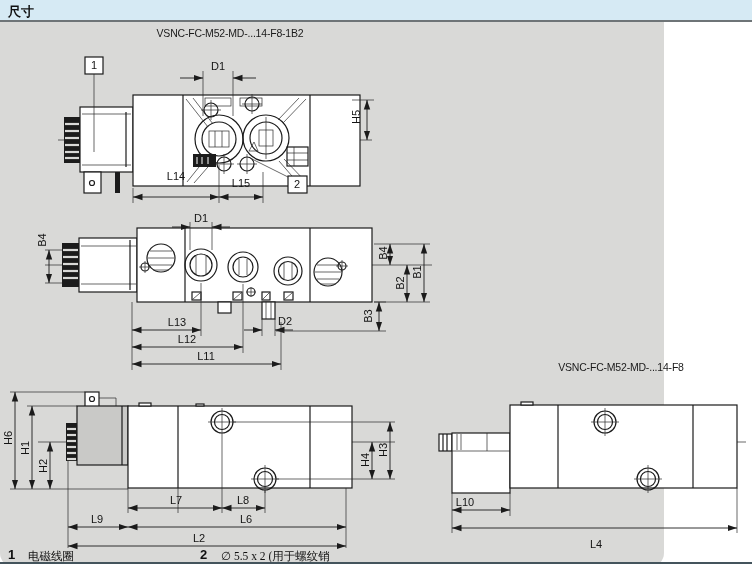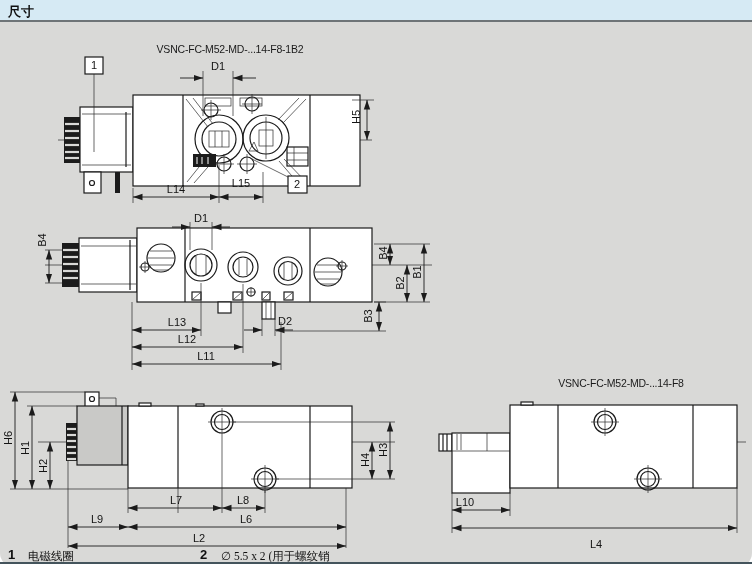--- a/index.html
+++ b/index.html
@@ -1,25 +1,25 @@
 <!DOCTYPE html>
 <html style="--header_bg: #d6eaf4; --canvas_bg: #d9d9d7; --line: #1b1b1b;"><head>
 <meta charset="utf-8">
 <style>
   html,body{margin:0;padding:0;}
   body{width:752px;height:567px;overflow:hidden;font-family:"Liberation Sans",sans-serif;background:#fff;}
-  .canvas{position:relative;width:752px;height:567px;background:var(--canvas_bg,#d9d9d7);border-radius:14px;}
+  .canvas{position:relative;width:664px;height:567px;background:var(--canvas_bg,#d9d9d7);border-radius:14px;}
   .hdr{position:absolute;left:0;top:0;width:752px;height:22px;background:var(--header_bg,#d6eaf4);
        border-bottom:2px solid #6e7477;box-sizing:border-box;}
   .hdr span{position:absolute;left:8px;top:3px;font-size:13px;font-weight:bold;color:#101010;}
   svg{position:absolute;left:0;top:0;}
   .lbl{position:absolute;font-size:11px;color:#141414;white-space:nowrap;
        transform:translate(-50%,-50%);line-height:1;}
   .rot{transform:translate(-50%,-50%) rotate(-90deg);}
-  .ttl{font-size:10.5px;letter-spacing:-0.2px;color:#1a1a1a;margin-top:16px;}
+  .ttl{font-size:10.5px;letter-spacing:-0.2px;color:#1a1a1a;}
   .leg-num{position:absolute;font-size:13px;font-weight:bold;color:#101010;}
   .leg-txt{position:absolute;font-size:11.5px;color:#101010;font-family:Liberation Serif, serif;}
   .bottom-edge{position:absolute;left:0;top:562px;width:752px;height:5px;background:#fff;
        border-top:2px solid #44545c;box-sizing:border-box;}
   
   .ln{stroke:#1b1b1b;stroke-width:1.2;fill:none;}
   .fw{stroke:#1b1b1b;stroke-width:1.2;fill:#ffffff;}
   .fg{stroke:#1b1b1b;stroke-width:1.2;fill:#c9c9c7;}
   .fd{fill:#1b1b1b;stroke:none;}
   .tn{stroke:#2a2a2a;stroke-width:0.7;fill:none;}
@@ -327,21 +327,21 @@
     </g>
   </svg>
 
   <span class="lbl ttl" style="left:230px;top:33px">VSNC-FC-M52-MD-...14-F8-1B2</span>
   <span class="lbl ttl" style="left:621px;top:367px">VSNC-FC-M52-MD-...14-F8</span>
 
   <span class="lbl" style="left:94px;top:65px">1</span>
   <span class="lbl" style="left:297px;top:184px">2</span>
   <span class="lbl" style="left:218px;top:66px">D1</span>
   <span class="lbl rot" style="left:356px;top:117px">H5</span>
-  <span class="lbl" style="left:176px;top:189px">L14</span>
+  <span class="lbl" style="left:176px;top:176px">L14</span>
   <span class="lbl" style="left:241px;top:183px">L15</span>
 
   <span class="lbl rot" style="left:42px;top:240px">B4</span>
   <span class="lbl" style="left:201px;top:218px">D1</span>
   <span class="lbl" style="left:177px;top:322px">L13</span>
   <span class="lbl" style="left:187px;top:339px">L12</span>
   <span class="lbl" style="left:206px;top:356px">L11</span>
   <span class="lbl" style="left:285px;top:321px">D2</span>
   <span class="lbl rot" style="left:368px;top:316px">B3</span>
   <span class="lbl rot" style="left:383px;top:253px">B4</span>

